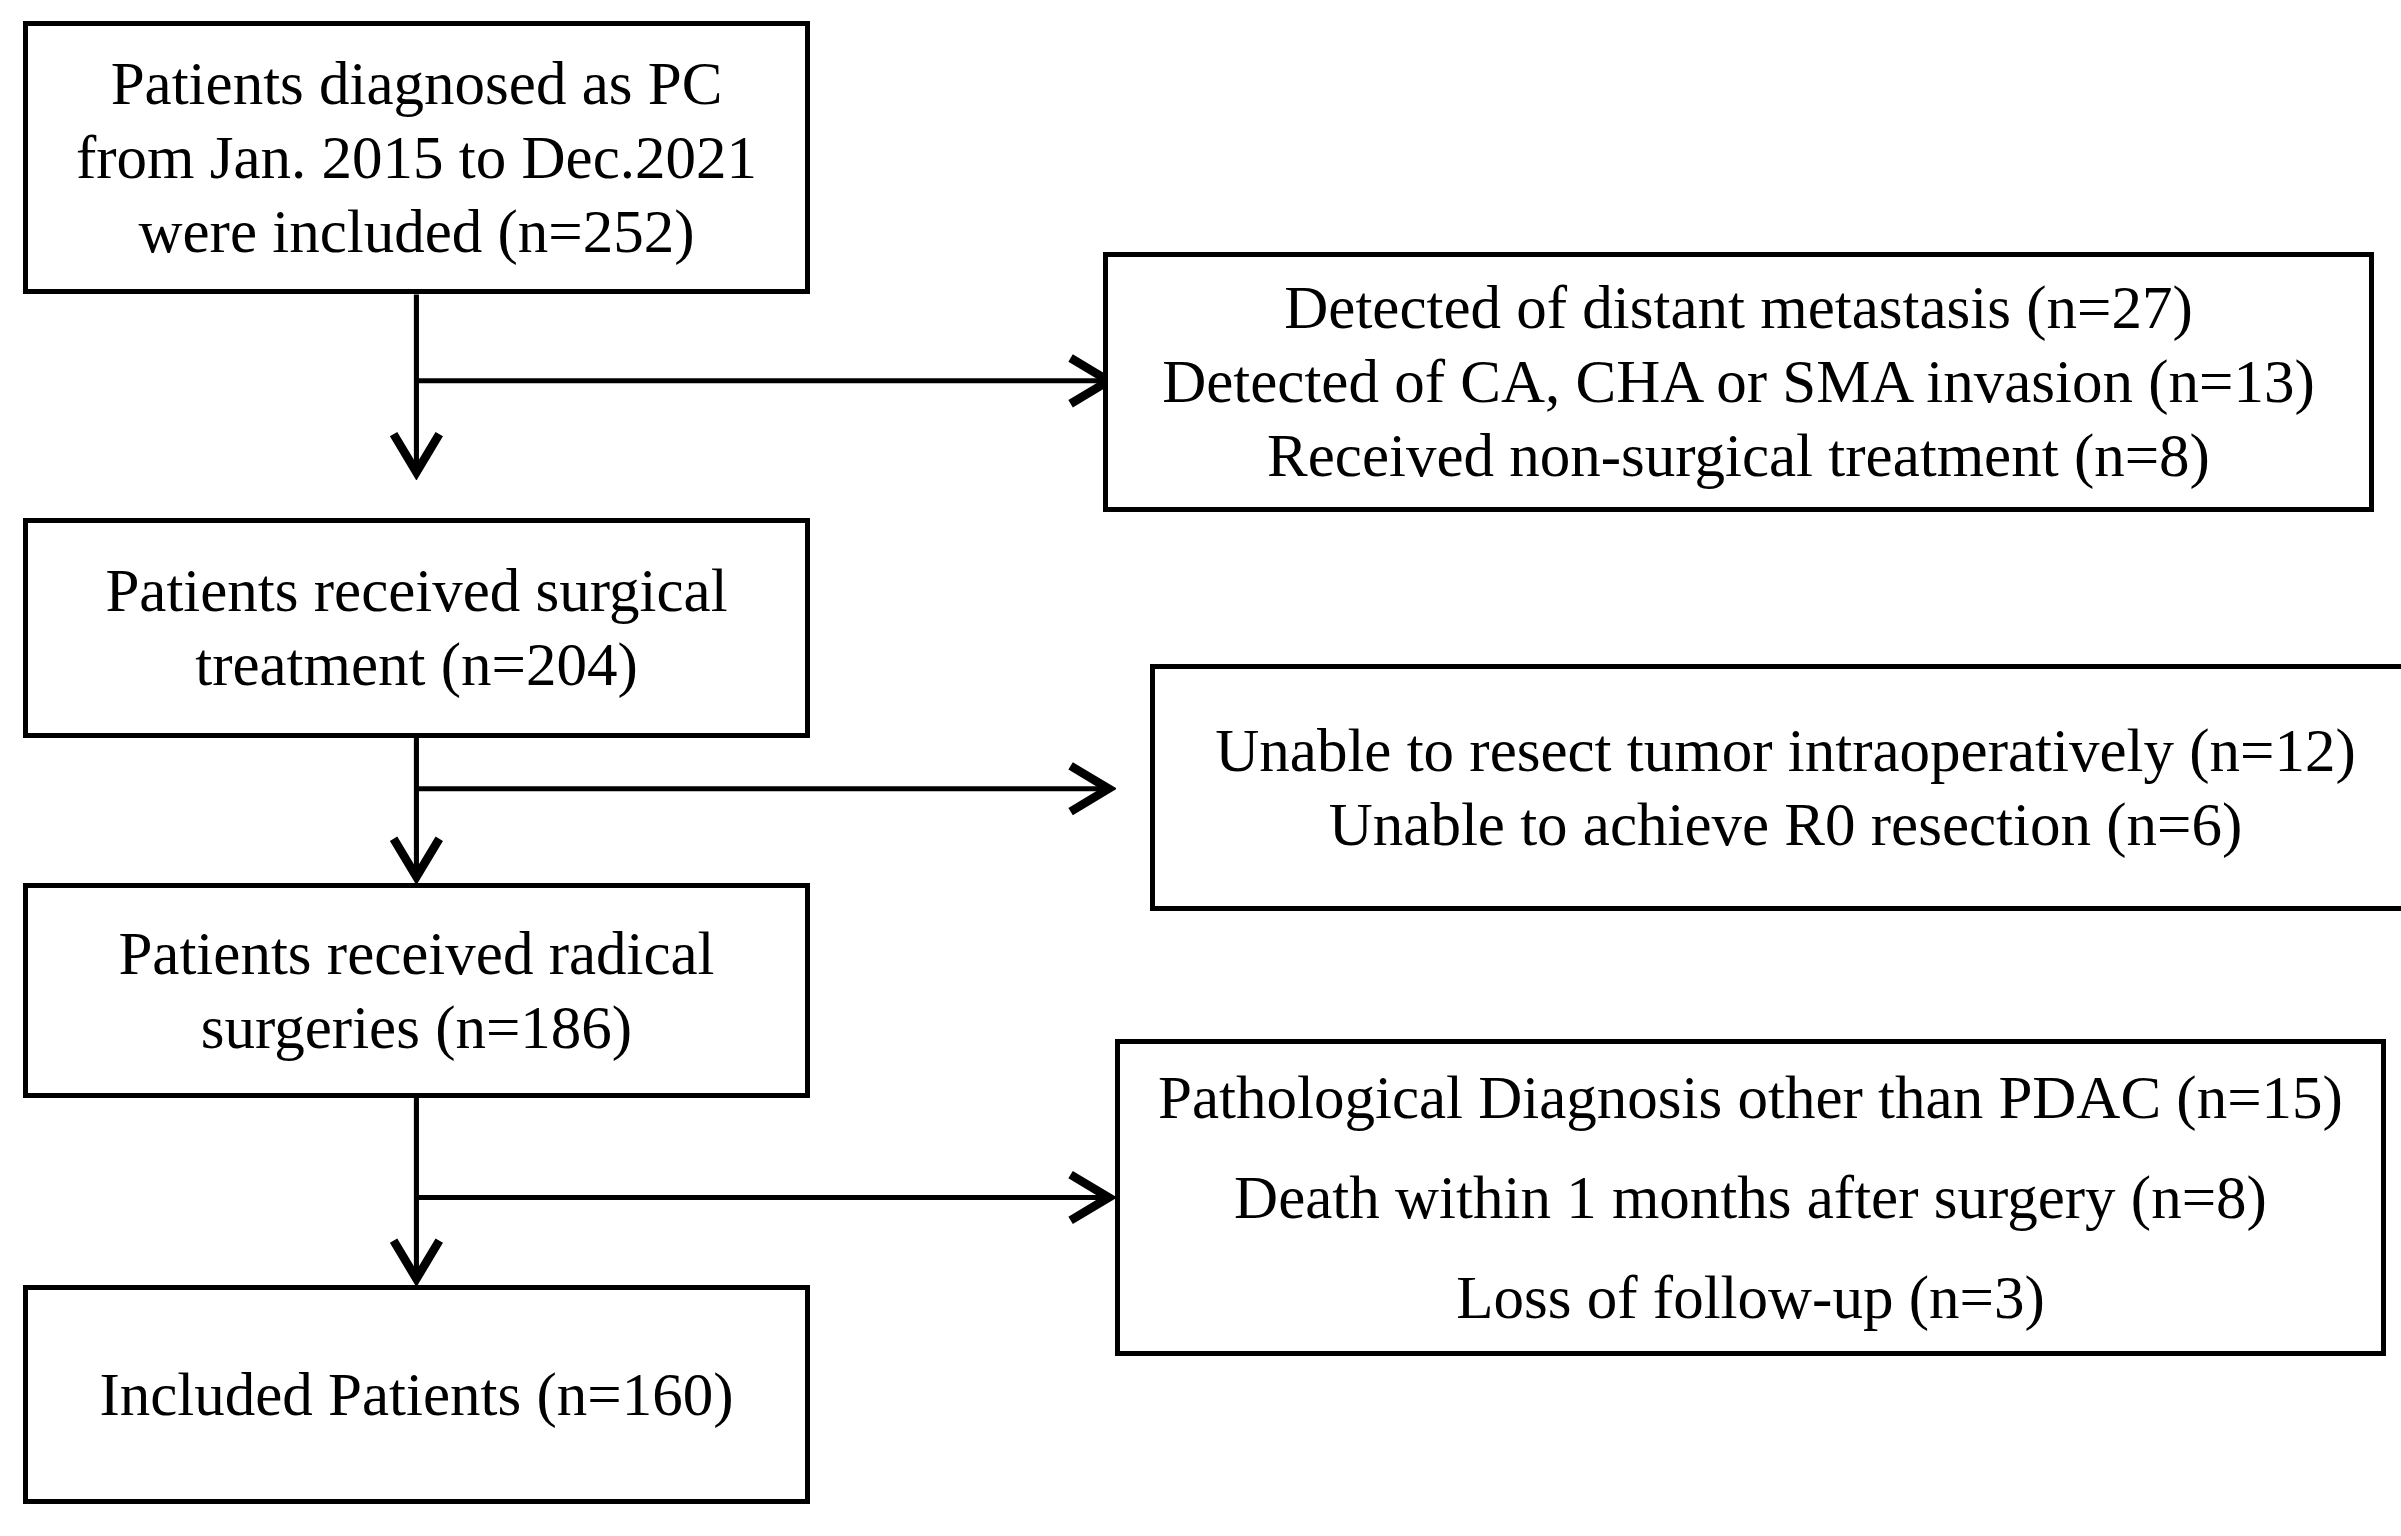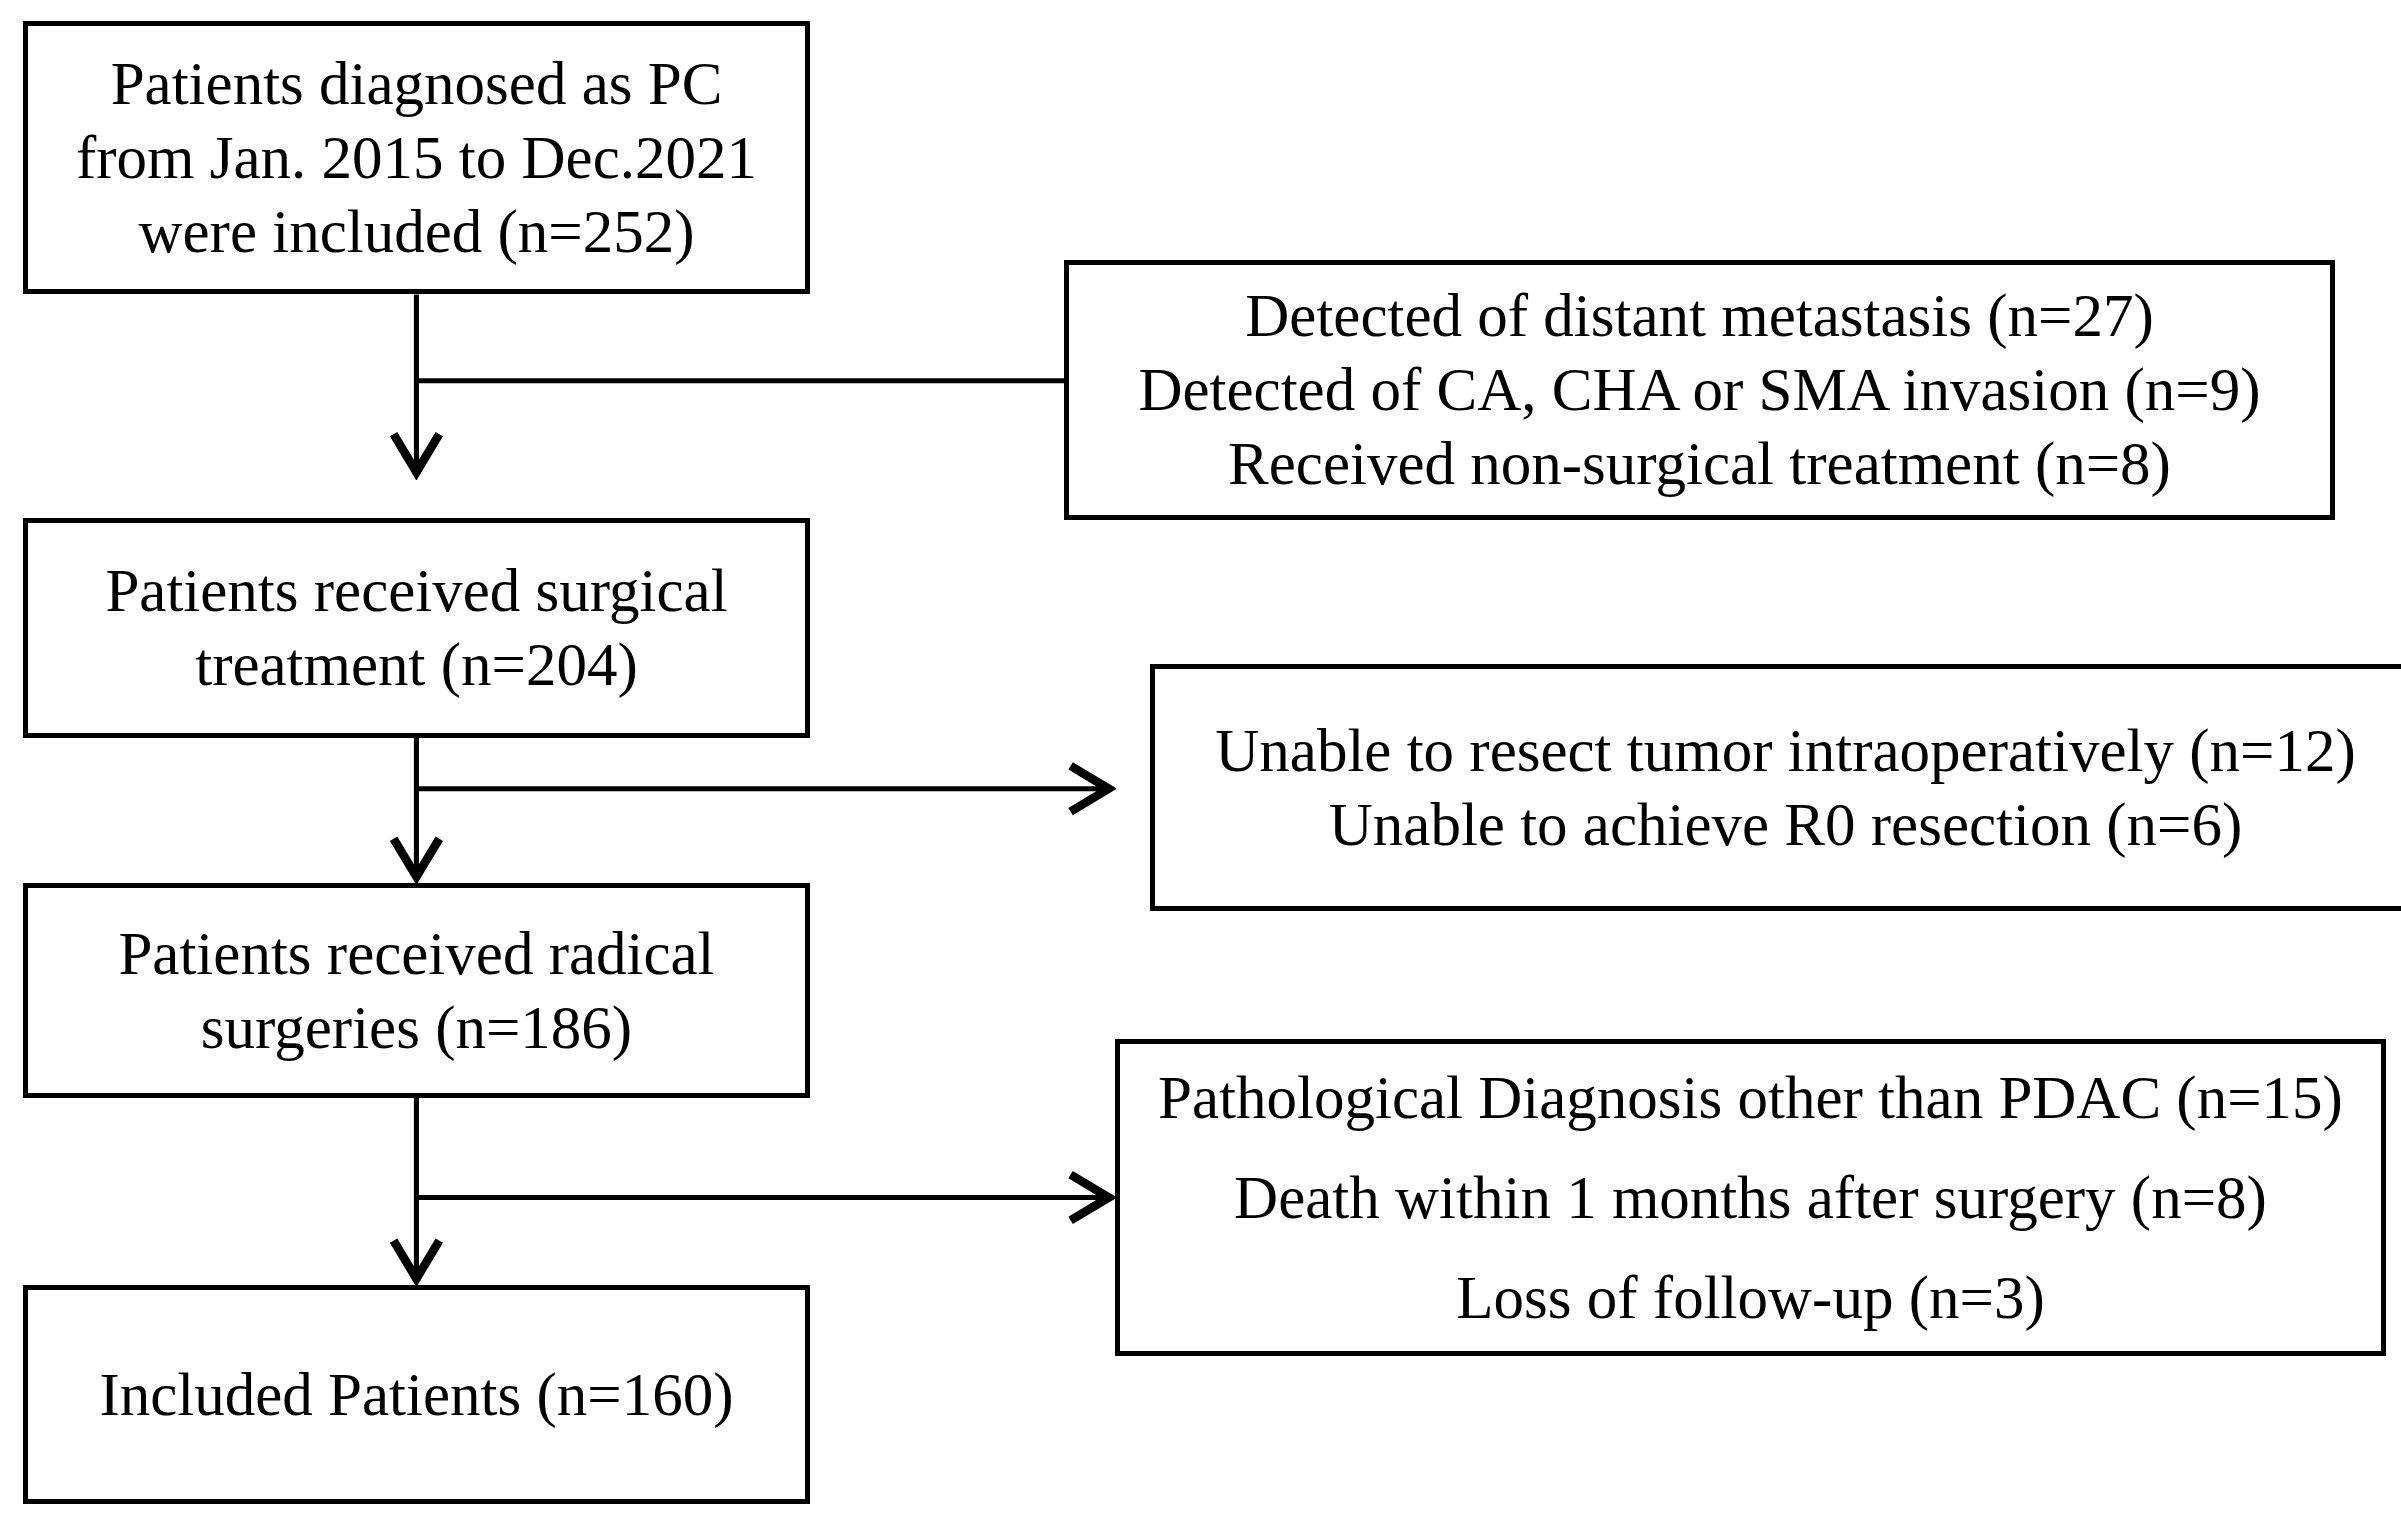--- a/index.html
+++ b/index.html
@@ -31,21 +31,21 @@
     font-size: 61px;
     line-height: 74px;
     white-space: nowrap;
   }
   
   .box-l1 { left: 23px;  top: 21px;   width: 787px;  height: 273px; }
   .box-l2 { left: 23px;  top: 478px;  width: 787px;  height: 220px; margin-top: 40px; }
   .box-l3 { left: 23px;  top: 883px; width: 787px;  height: 215px; }
   .box-l4 { left: 23px;  top: 1285px; width: 787px;  height: 219px; text-align: right; }
   
-  .box-r1 { left: 1064px; top: 252px;  width: 1271px; height: 260px; margin-top: 8px; }
+  .box-r1 { left: 1103px; top: 252px;  width: 1271px; height: 260px; }
   .box-r2 { left: 1150px; top: 664px;  width: 1271px; height: 247px; text-align: center; }
   .box-r3 { left: 1115px; top: 1039px; width: 1271px; height: 317px; gap: 26px; }
 
   .arrow-layer {
     position: absolute;
     left: 0;
     top: 0;
     width: 2401px;
     height: 1536px;
     pointer-events: none;
@@ -85,21 +85,21 @@
     <div class="line">Patients received radical</div>
     <div class="line">surgeries (n=186)</div>
   </div>
 
   <div class="flow-box box-l4">
     <div class="line">Included Patients (n=160)</div>
   </div>
 
   <div class="flow-box box-r1">
     <div class="line">Detected of distant metastasis (n=27)</div>
-    <div class="line">Detected of CA, CHA or SMA invasion (n=9)</div>
+    <div class="line">Detected of CA, CHA or SMA invasion (n=13)</div>
     <div class="line">Received non-surgical treatment (n=8)</div>
   </div>
 
   <div class="flow-box box-r2">
     <div class="line">Unable to resect tumor intraoperatively (n=12)</div>
     <div class="line">Unable to achieve R0 resection (n=6)</div>
   </div>
 
   <div class="flow-box box-r3">
     <div class="line">Pathological Diagnosis other than PDAC (n=15)</div>

